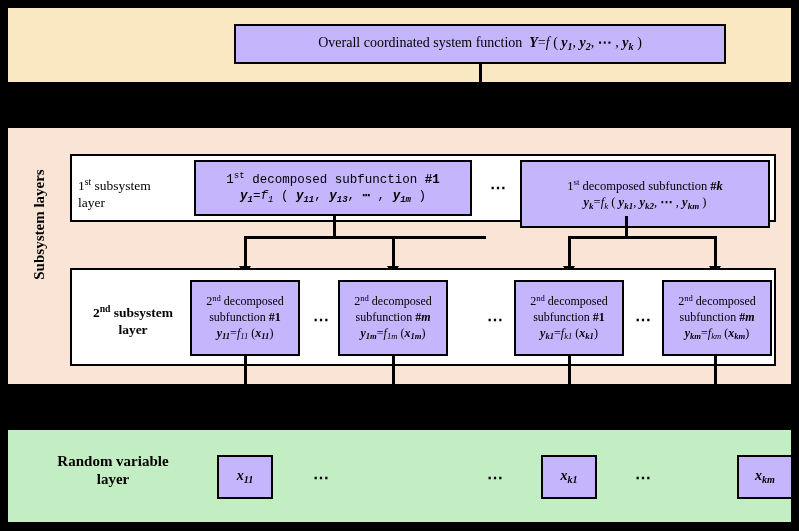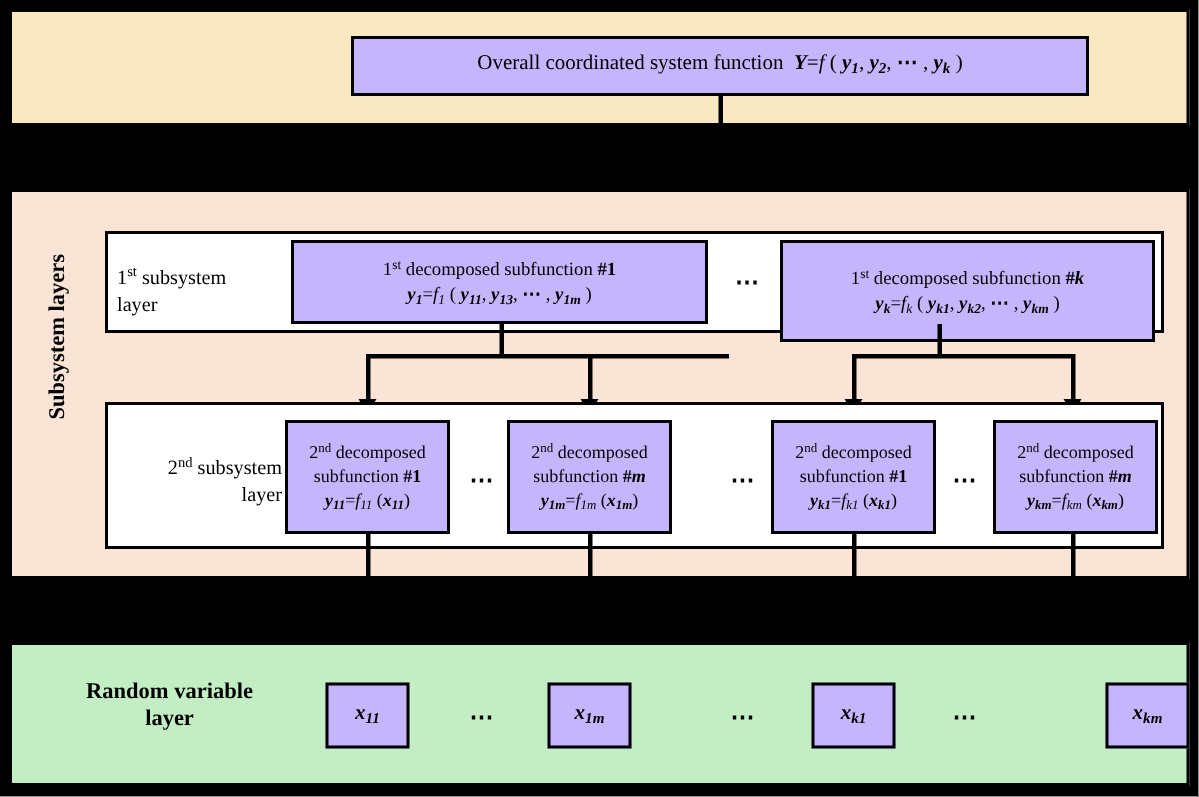--- a/index.html
+++ b/index.html
@@ -85,29 +85,29 @@
     left: 234px; top: 24px; width: 492px; height: 40px;
     font-size: 14px;
   }
 
   
   #sub1-panel { left: 70px; top: 154px; width: 706px; height: 68px; }
   #sub1-label {
     position: absolute; left: 78px; top: 176px; width: 110px;
     font-size: 13.5px; line-height: 1.3;
   }
-  #sub1-box-a { left: 194px; top: 160px; width: 278px; height: 56px; }
+  #sub1-box-a { left: 194px; top: 160px; width: 278px; height: 56px; font-family: Liberation Mono, monospace; }
   #sub1-box-b { left: 520px; top: 160px; width: 250px; height: 68px; }
   #sub1-dots { position: absolute; left: 480px; top: 178px; width: 36px; text-align: center; font-weight: bold; font-size: 16px; }
 
   
   #sub2-panel { left: 70px; top: 268px; width: 706px; height: 98px; }
   #sub2-label {
     position: absolute; left: 78px; top: 303px; width: 110px;
-    text-align: right; font-size: 13.5px; line-height: 1.3;
+    text-align: center; font-size: 13.5px; line-height: 1.3; font-weight: bold;
   }
   .sub2-box { top: 280px; width: 110px; height: 76px; font-size: 12px; }
   #sub2-box-1 { left: 190px; }
   #sub2-box-2 { left: 338px; }
   #sub2-box-3 { left: 514px; }
   #sub2-box-4 { left: 662px; }
   .sub2-dots { position: absolute; top: 310px; width: 38px; text-align: center; font-weight: bold; font-size: 16px; }
   #sub2-dots-1 { left: 302px; }
   #sub2-dots-2 { left: 476px; }
   #sub2-dots-3 { left: 624px; }
@@ -236,23 +236,20 @@
   <div class="arrow-down" style="left:709px; top:443px;"></div>
 
   <div class="band" id="random-band"></div>
   <div class="band-label" id="random-label">Random variable<br>layer</div>
 
   <div class="box var-box" id="var-box-1">
     <span><span class="bi">x</span><sub class="bi">11</sub></span>
   </div>
   <div class="var-dots" id="var-dots-1">⋯</div>
 
-  <div class="box var-box" id="var-box-2">
-    <span><span class="bi">x</span><sub class="bi">1m</sub></span>
-  </div>
   <div class="var-dots" id="var-dots-2">⋯</div>
 
   <div class="box var-box" id="var-box-3">
     <span><span class="bi">x</span><sub class="bi">k1</sub></span>
   </div>
   <div class="var-dots" id="var-dots-3">⋯</div>
 
   <div class="box var-box" id="var-box-4">
     <span><span class="bi">x</span><sub class="bi">km</sub></span>
   </div>

